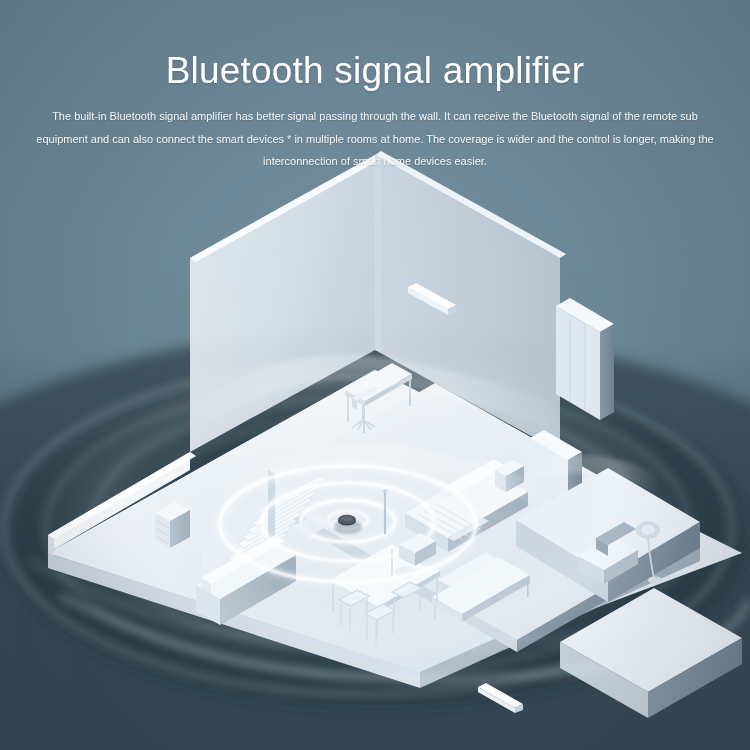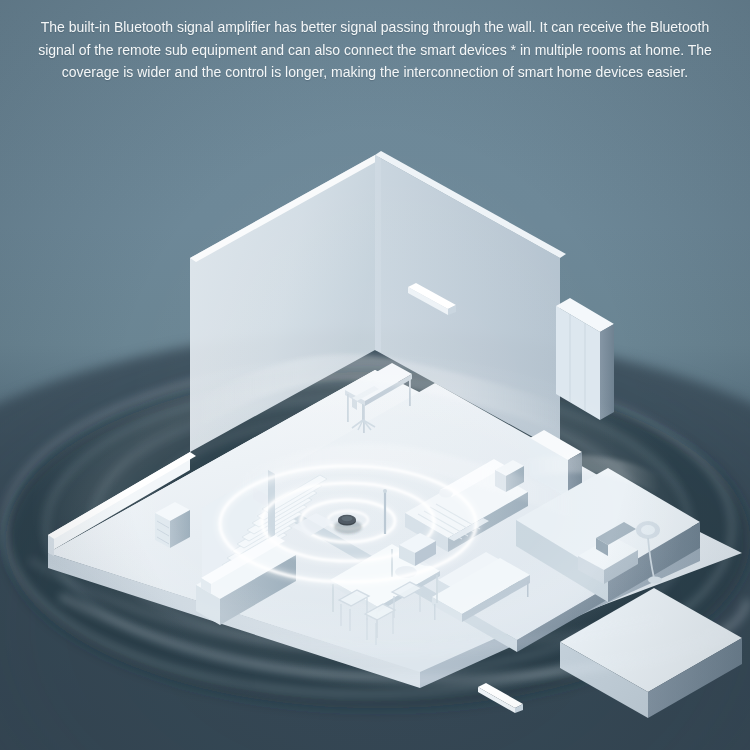--- a/index.html
+++ b/index.html
@@ -51,21 +51,21 @@
   .title{
     margin:0;padding:0;
     font-size:37px;font-weight:400;color:#ffffff;
     letter-spacing:.2px;line-height:1;
     padding-top:52px;
     text-shadow:0 1px 2px rgba(30,45,58,.25);
   }
   .desc{
     margin:0 auto;padding-top:16px;
     width:690px;
-    font-size:14px;font-weight:400;color:#f4f7f8;
+    font-size:11px;font-weight:400;color:#f4f7f8;
     line-height:22.5px;text-align:center;
     text-shadow:0 1px 1px rgba(30,45,58,.22);
   }
 
   
   #scene{position:absolute;left:0;top:0;width:750px;height:750px;}
   svg{display:block;}
 </style>
 </head>
 <body>
@@ -402,16 +402,17 @@
       <path d="M30,560 Q260,700 660,620" stroke="rgba(240,248,252,.22)" stroke-width="6" fill="none" filter="url(#bigBlur)"></path>
     </g>
 
     <ellipse cx="360" cy="510" rx="330" ry="160" fill="url(#gRingGlow)" opacity=".35"></ellipse>
   </svg>
   </div>
 
   <div class="bg-vignette"></div>
 
   <div class="header">
+    <h1 class="title">Bluetooth signal amplifier</h1>
     <p class="desc">The built-in Bluetooth signal amplifier has better signal passing through the wall. It can receive the Bluetooth signal of the remote sub equipment and can also connect the smart devices * in multiple rooms at home. The coverage is wider and the control is longer, making the interconnection of smart home devices easier.</p>
   </div>
 
 </div>
 
 </body></html>

